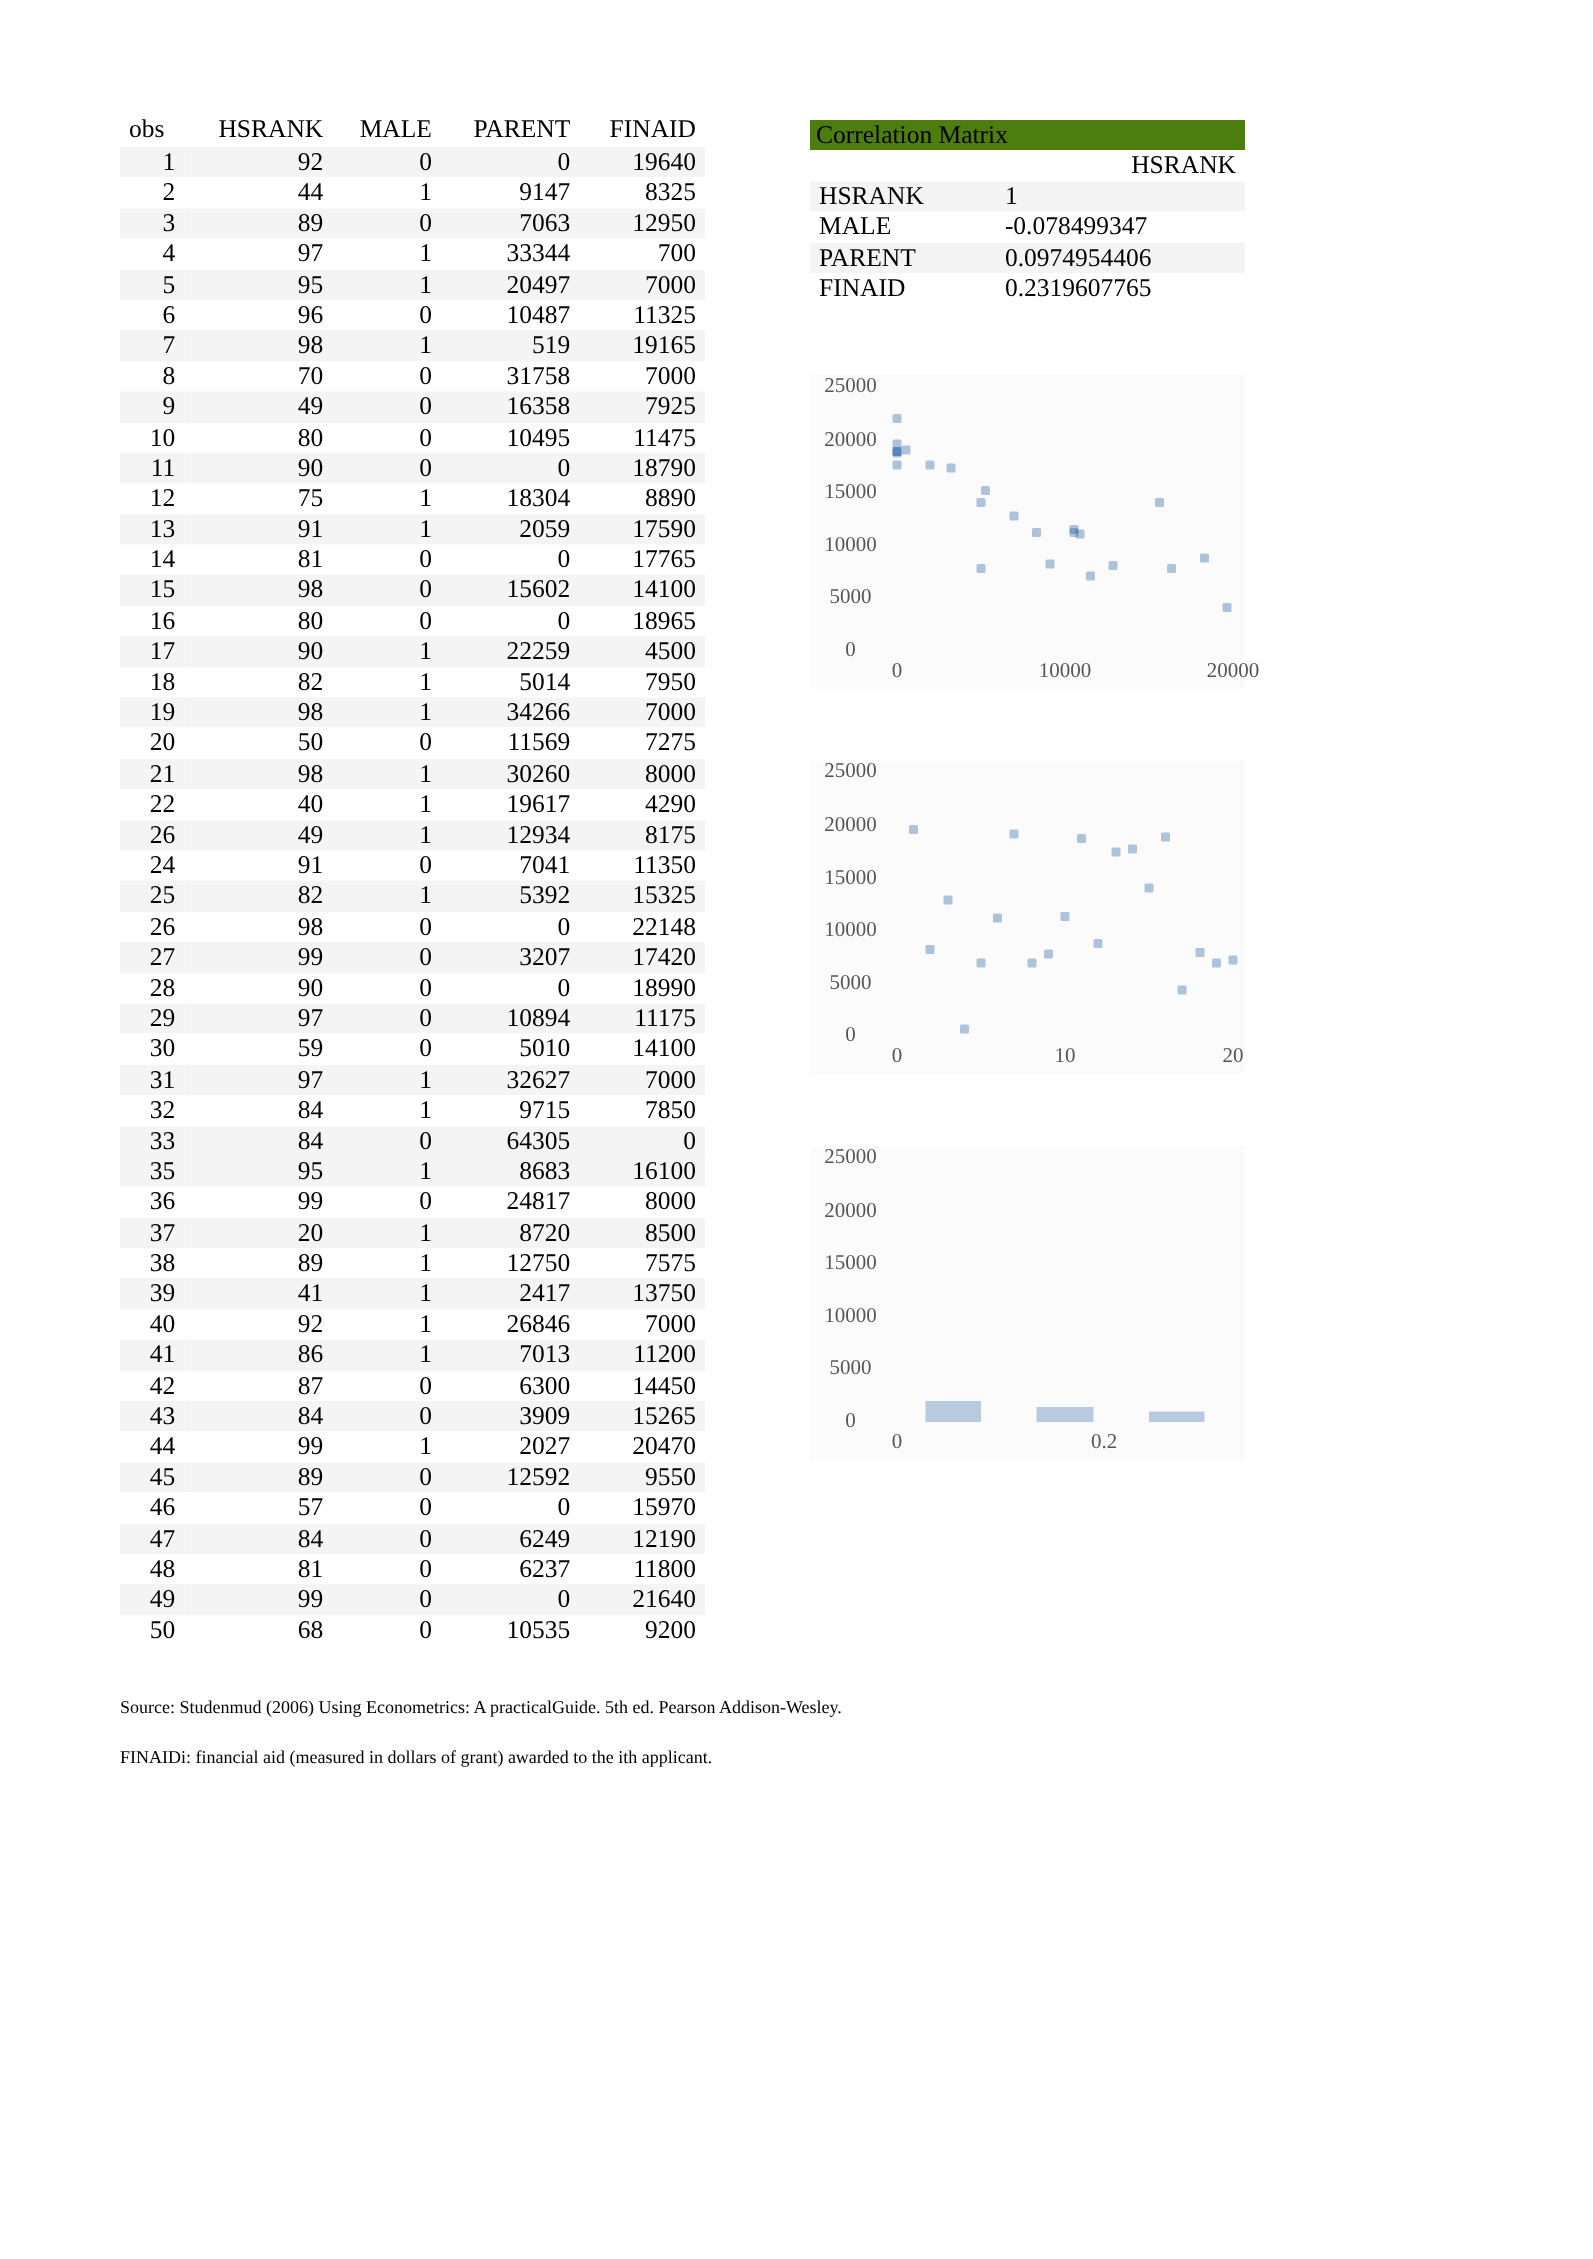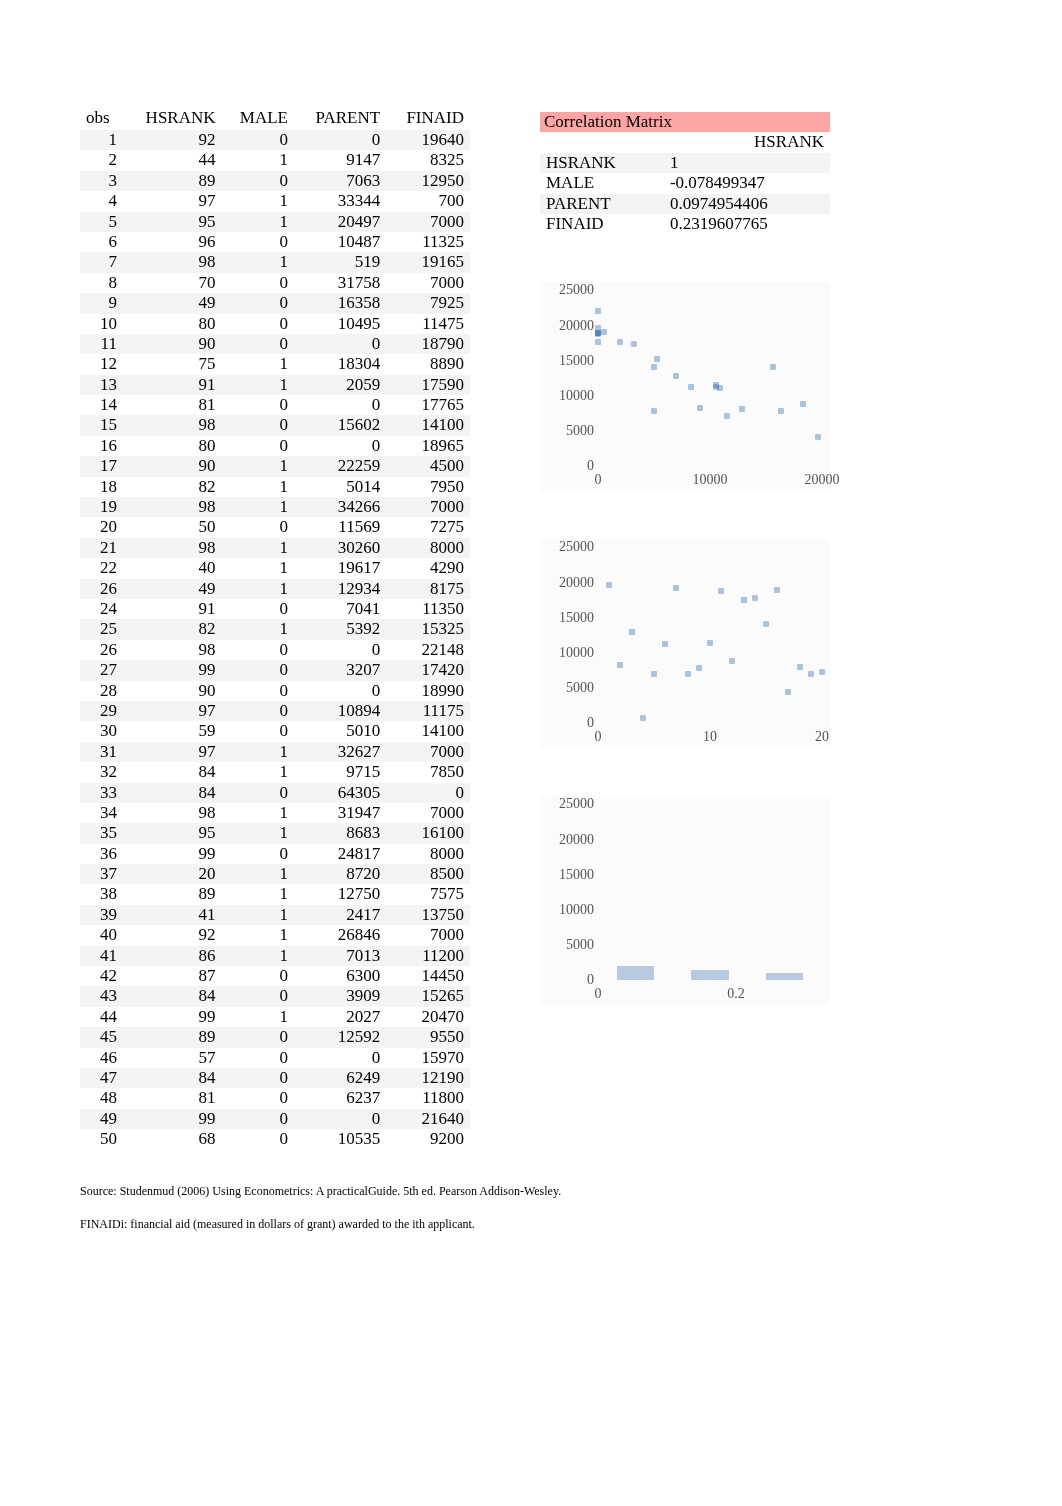--- a/index.html
+++ b/index.html
@@ -5,21 +5,21 @@
   body {
     margin: 0;
     padding: 0;
     font-family: "Times New Roman", serif;
     font-size: 17px;
     color: #000;
     background: #fff;
     width: 1062px;
   }
   .page {
-    padding: 108px 80px 100px 80px;
+    padding: 76px 80px 100px 80px;
   }
   .two-col {
     display: flex;
     gap: 70px;
     align-items: flex-start;
   }
   .left {
     flex: 0 0 390px;
   }
   .right {
@@ -46,21 +46,21 @@
     line-height: 1.2;
   }
   table.data tr.odd td {
     background: #f4f4f4;
   }
   table.data tr.even td {
     background: #fff;
   }
 
   .corr-title {
-    background: #fca5a5;
+    background: #4d7c0f;
     padding: 0 4px;
     line-height: 1.2;
   }
   table.corr {
     border-collapse: collapse;
     width: 100%;
     font-size: 17px;
   }
   table.corr th, table.corr td {
     padding: 0 6px;
@@ -89,21 +89,21 @@
     position: absolute;
     left: 58px;
     top: 8px;
     right: 8px;
     bottom: 24px;
   }
   .chart .y-tick {
     position: absolute;
     left: 0;
     width: 54px;
-    text-align: right;
+    text-align: center;
     transform: translateY(-50%);
   }
   .chart .x-tick {
     position: absolute;
     bottom: 2px;
     transform: translateX(-50%);
   }
   .chart .pt {
     position: absolute;
     width: 6px;
@@ -367,27 +367,20 @@
               <td>1</td>
               <td>9715</td>
               <td>7850</td>
             </tr>
             <tr class="odd">
               <td>33</td>
               <td>84</td>
               <td>0</td>
               <td>64305</td>
               <td>0</td>
-            </tr>
-            <tr class="even">
-              <td>34</td>
-              <td>98</td>
-              <td>1</td>
-              <td>31947</td>
-              <td>7000</td>
             </tr>
             <tr class="odd">
               <td>35</td>
               <td>95</td>
               <td>1</td>
               <td>8683</td>
               <td>16100</td>
             </tr>
             <tr class="even">
               <td>36</td>

